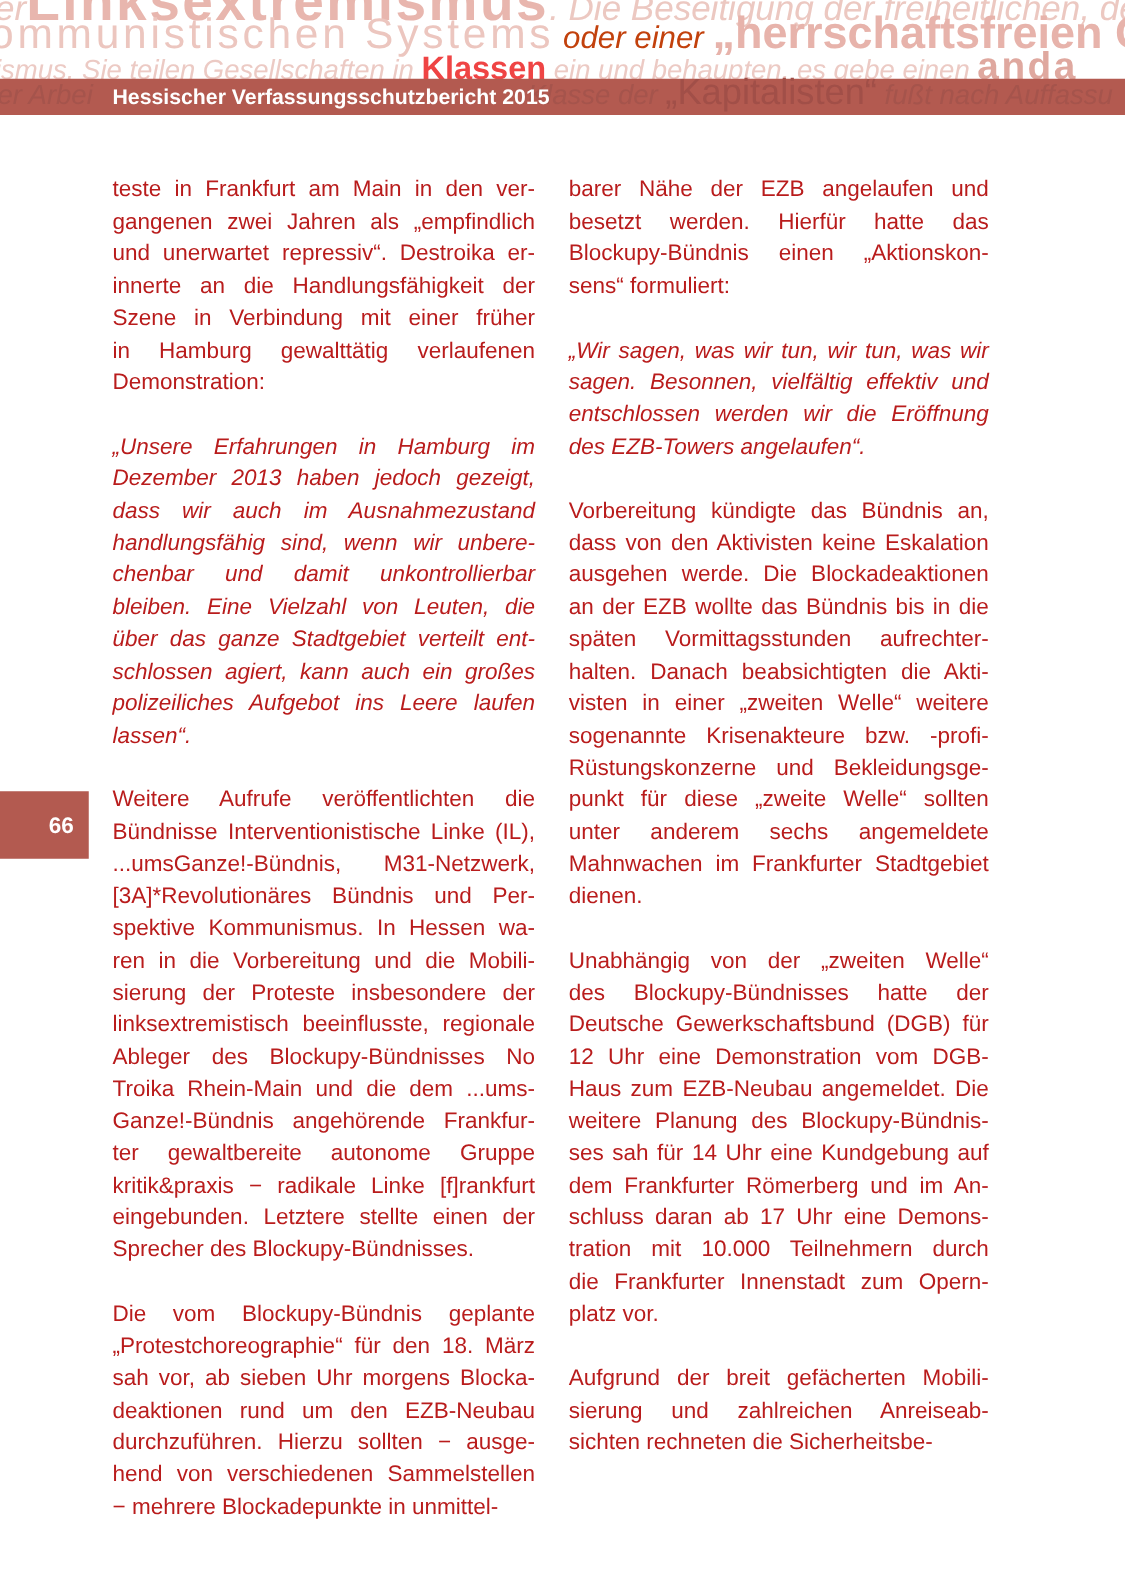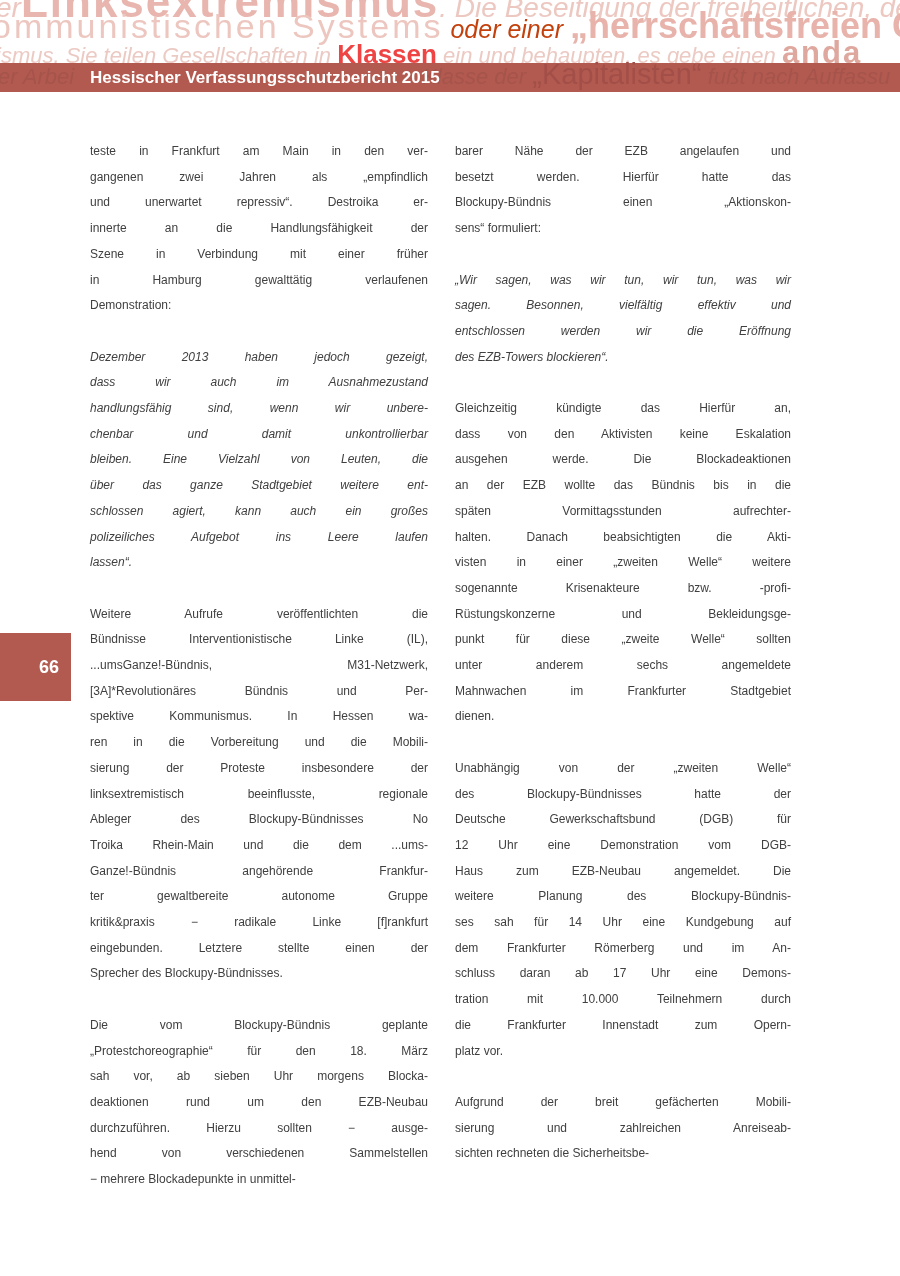--- a/index.html
+++ b/index.html
@@ -31,27 +31,27 @@
   .hline4 .seg-bold{font-weight:400;font-size:29px;color:#a14f48;}
   .gap{margin-left:348px;}
   
   .bar{position:absolute;left:0;top:63px;width:900px;height:29px;background:#b35a50;z-index:1;}
   .bar-title{
     position:absolute;left:90px;top:63px;height:29px;line-height:30px;
     color:#ffffff;font-weight:700;font-size:17px;z-index:3;white-space:nowrap;
   }
   
   .badge{
-    position:absolute;left:0;top:633px;width:71px;height:68px;background:#b35a50;
+    position:absolute;left:0;top:633px;width:71px;height:54px;background:#b35a50;
     display:flex;align-items:center;justify-content:flex-end;padding-right:12px;
     box-sizing:border-box;color:#ffffff;font-weight:700;font-size:18px;
   }
   
   .col{
-    position:absolute;top:139px;color:#404040;font-size:12px;line-height:25.7px;
+    position:absolute;top:139px;color:#b91c1c;font-size:18px;line-height:25.7px;
     font-weight:400;
   }
   .col-left{left:90px;width:338px;}
   .col-right{left:455px;width:336px;}
   .para{margin:0 0 25.7px 0;}
   .para.italic{font-style:italic;}
   .line{text-align:justify;text-align-last:justify;}
   .line.last{text-align:justify;text-align-last:left;}
 </style>
 </head>
@@ -76,26 +76,27 @@
       <div class="para">
         <div class="line">teste in Frankfurt am Main in den ver-</div>
         <div class="line">gangenen zwei Jahren als „empfindlich</div>
         <div class="line">und unerwartet repressiv“. Destroika er-</div>
         <div class="line">innerte an die Handlungsfähigkeit der</div>
         <div class="line">Szene in Verbindung mit einer früher</div>
         <div class="line">in Hamburg gewalttätig verlaufenen</div>
         <div class="line last">Demonstration:</div>
       </div>
       <div class="para italic">
+        <div class="line">„Unsere Erfahrungen in Hamburg im</div>
         <div class="line">Dezember 2013 haben jedoch gezeigt,</div>
         <div class="line">dass wir auch im Ausnahmezustand</div>
         <div class="line">handlungsfähig sind, wenn wir unbere-</div>
         <div class="line">chenbar und damit unkontrollierbar</div>
         <div class="line">bleiben. Eine Vielzahl von Leuten, die</div>
-        <div class="line">über das ganze Stadtgebiet weitere ent-</div>
+        <div class="line">über das ganze Stadtgebiet verteilt ent-</div>
         <div class="line">schlossen agiert, kann auch ein großes</div>
         <div class="line">polizeiliches Aufgebot ins Leere laufen</div>
         <div class="line last">lassen“.</div>
       </div>
       <div class="para">
         <div class="line">Weitere Aufrufe veröffentlichten die</div>
         <div class="line">Bündnisse Interventionistische Linke (IL),</div>
         <div class="line">...umsGanze!-Bündnis, M31-Netzwerk,</div>
         <div class="line">[3A]*Revolutionäres Bündnis und Per-</div>
         <div class="line">spektive Kommunismus. In Hessen wa-</div>
@@ -125,24 +126,24 @@
       <div class="para">
         <div class="line">barer Nähe der EZB angelaufen und</div>
         <div class="line">besetzt werden. Hierfür hatte das</div>
         <div class="line">Blockupy-Bündnis einen „Aktionskon-</div>
         <div class="line last">sens“ formuliert:</div>
       </div>
       <div class="para italic">
         <div class="line">„Wir sagen, was wir tun, wir tun, was wir</div>
         <div class="line">sagen. Besonnen, vielfältig effektiv und</div>
         <div class="line">entschlossen werden wir die Eröffnung</div>
-        <div class="line last">des EZB-Towers blockieren“.</div>
+        <div class="line last">des EZB-Towers angelaufen“.</div>
       </div>
       <div class="para">
-        <div class="line">Gleichzeitig kündigte das Hierfür an,</div>
+        <div class="line">Vorbereitung kündigte das Bündnis an,</div>
         <div class="line">dass von den Aktivisten keine Eskalation</div>
         <div class="line">ausgehen werde. Die Blockadeaktionen</div>
         <div class="line">an der EZB wollte das Bündnis bis in die</div>
         <div class="line">späten Vormittagsstunden aufrechter-</div>
         <div class="line">halten. Danach beabsichtigten die Akti-</div>
         <div class="line">visten in einer „zweiten Welle“ weitere</div>
         <div class="line">sogenannte Krisenakteure bzw. -profi-</div>
         <div class="line">Rüstungskonzerne und Bekleidungsge-</div>
         <div class="line">punkt für diese „zweite Welle“ sollten</div>
         <div class="line">unter anderem sechs angemeldete</div>

